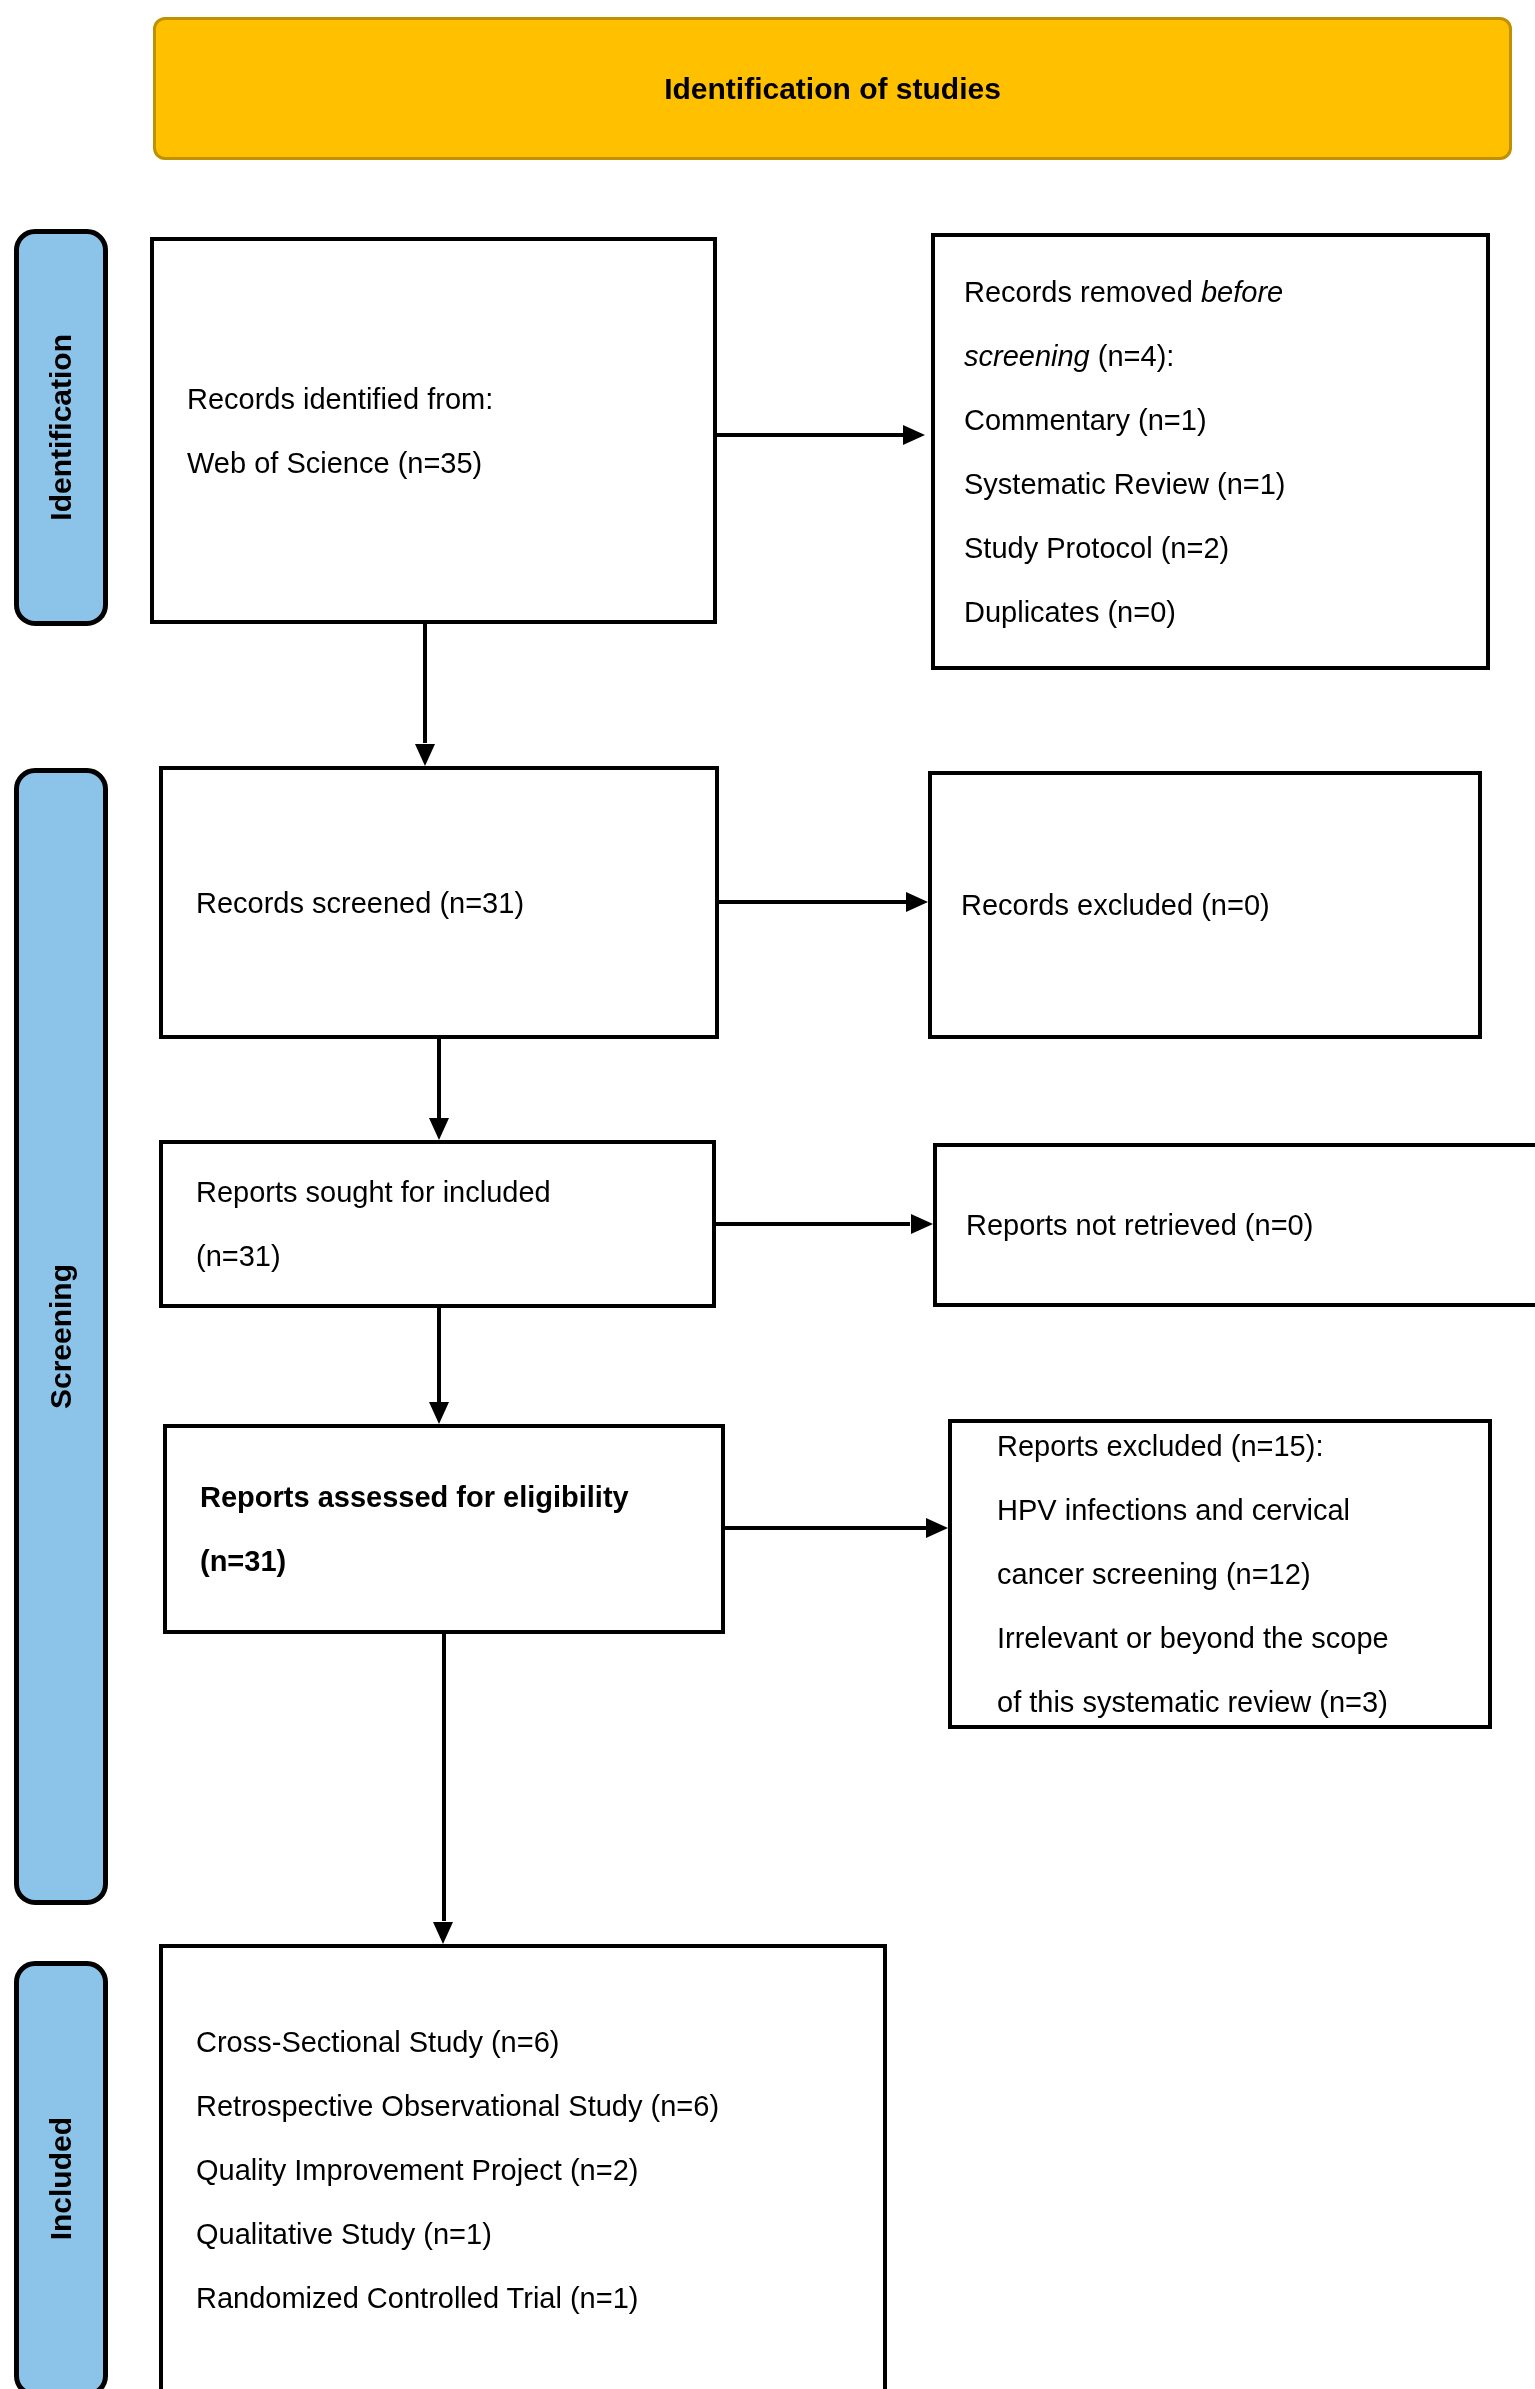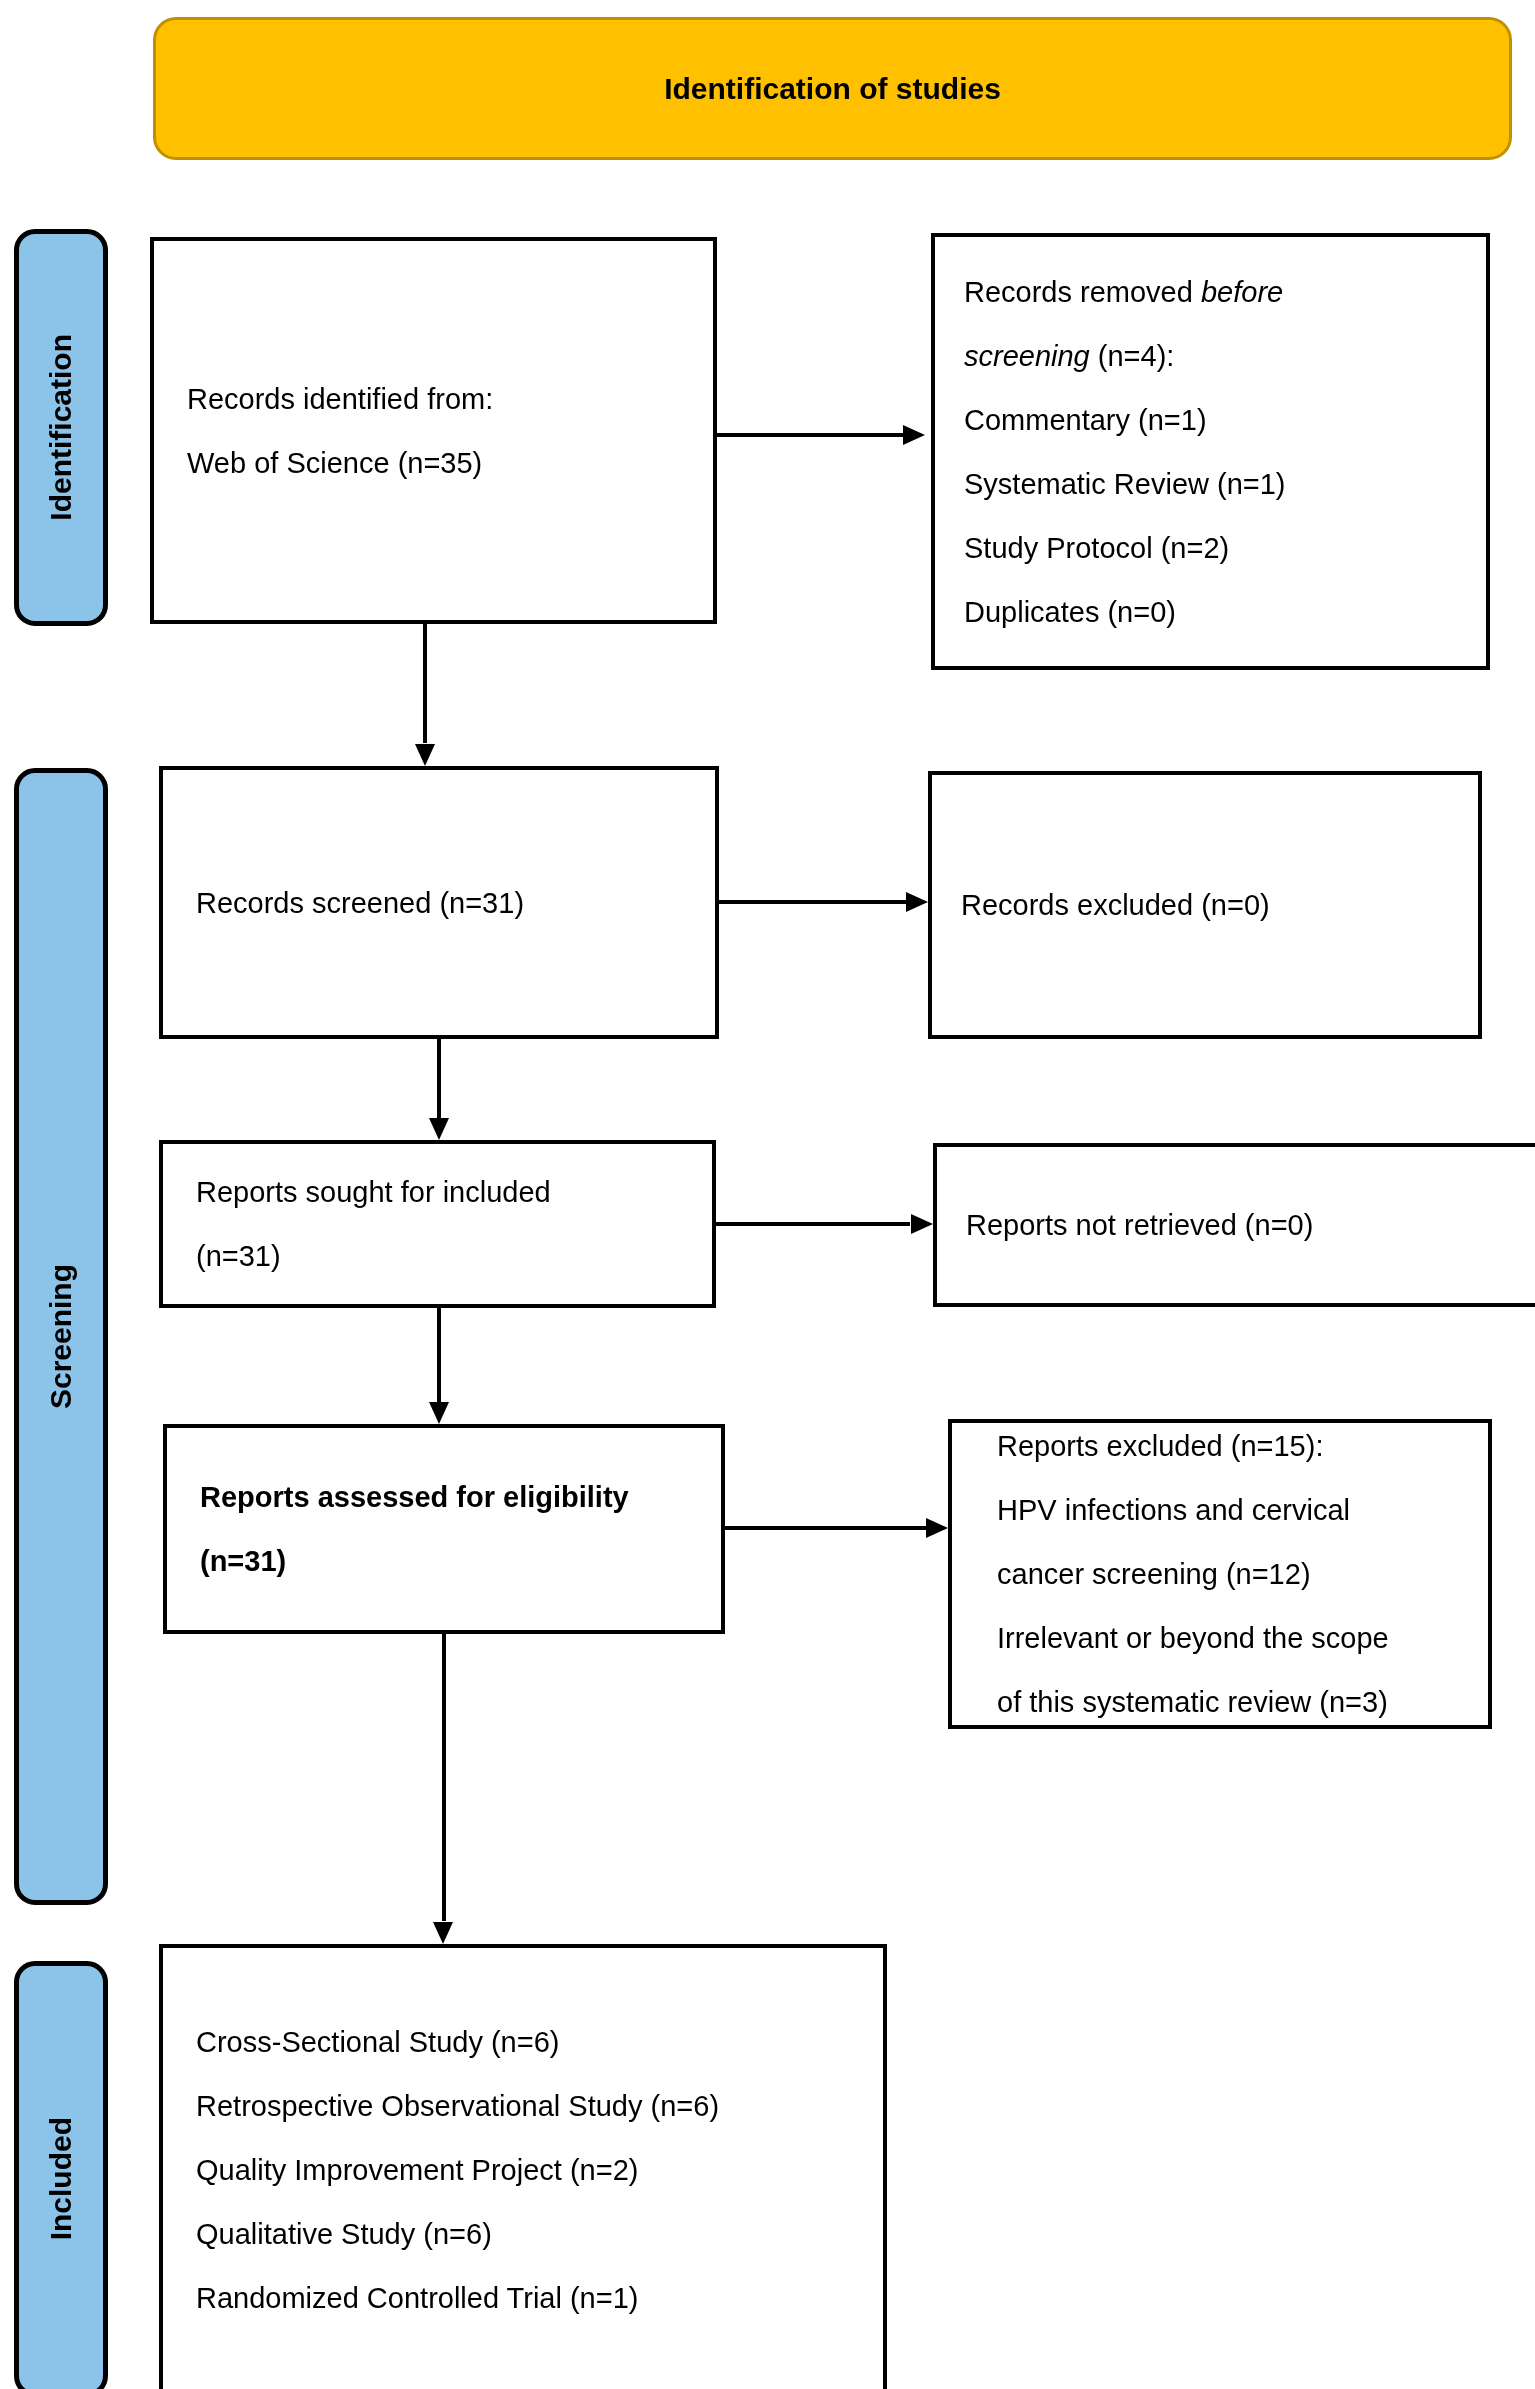--- a/index.html
+++ b/index.html
@@ -4,21 +4,21 @@
 <style>
   html,body{margin:0;padding:0;}
   body{
     width:1535px;height:2423px;position:relative;background:#ffffff;
     font-family:"Liberation Sans", sans-serif;color:#000;
   }
   .banner{
     position:absolute;left:153px;top:17px;width:1359px;height:143px;
     background:var(--banner-fill,#FFC000);
     border:3.8px solid var(--banner-border,#BF9000);
-    border-radius:23px;box-sizing:border-box;
+    border-radius:12px;box-sizing:border-box;
     display:flex;align-items:center;justify-content:center;
     font-size:30px;font-weight:bold;
   }
   .stage{
     position:absolute;left:14.3px;width:94px;
     background:var(--stage-fill,#8CC3E8);
     border:5.7px solid #000;border-radius:21px;box-sizing:border-box;
     display:flex;align-items:center;justify-content:center;
   }
   .stage span{
@@ -104,21 +104,21 @@
   <div class="bline">HPV infections and cervical</div>
   <div class="bline">cancer screening (n=12)</div>
   <div class="bline">Irrelevant or beyond the scope</div>
   <div class="bline">of this systematic review (n=3)</div>
 </div>
 
 <div class="box" style="left:159px;top:1944px;width:728px;height:451px;">
   <div class="bline">Cross-Sectional Study (n=6)</div>
   <div class="bline">Retrospective Observational Study (n=6)</div>
   <div class="bline">Quality Improvement Project (n=2)</div>
-  <div class="bline">Qualitative Study (n=6)</div>
+  <div class="bline">Qualitative Study (n=1)</div>
   <div class="bline">Randomized Controlled Trial (n=1)</div>
 </div>
 
 <div class="hline" style="left:717px;top:433px;width:186px;"></div>
 <div class="tri-r" style="left:903px;top:425px;"></div>
 
 <div class="vline" style="left:423px;top:624px;height:119px;"></div>
 <div class="tri-d" style="left:415px;top:744px;"></div>
 
 <div class="hline" style="left:719px;top:900px;width:187px;"></div>

